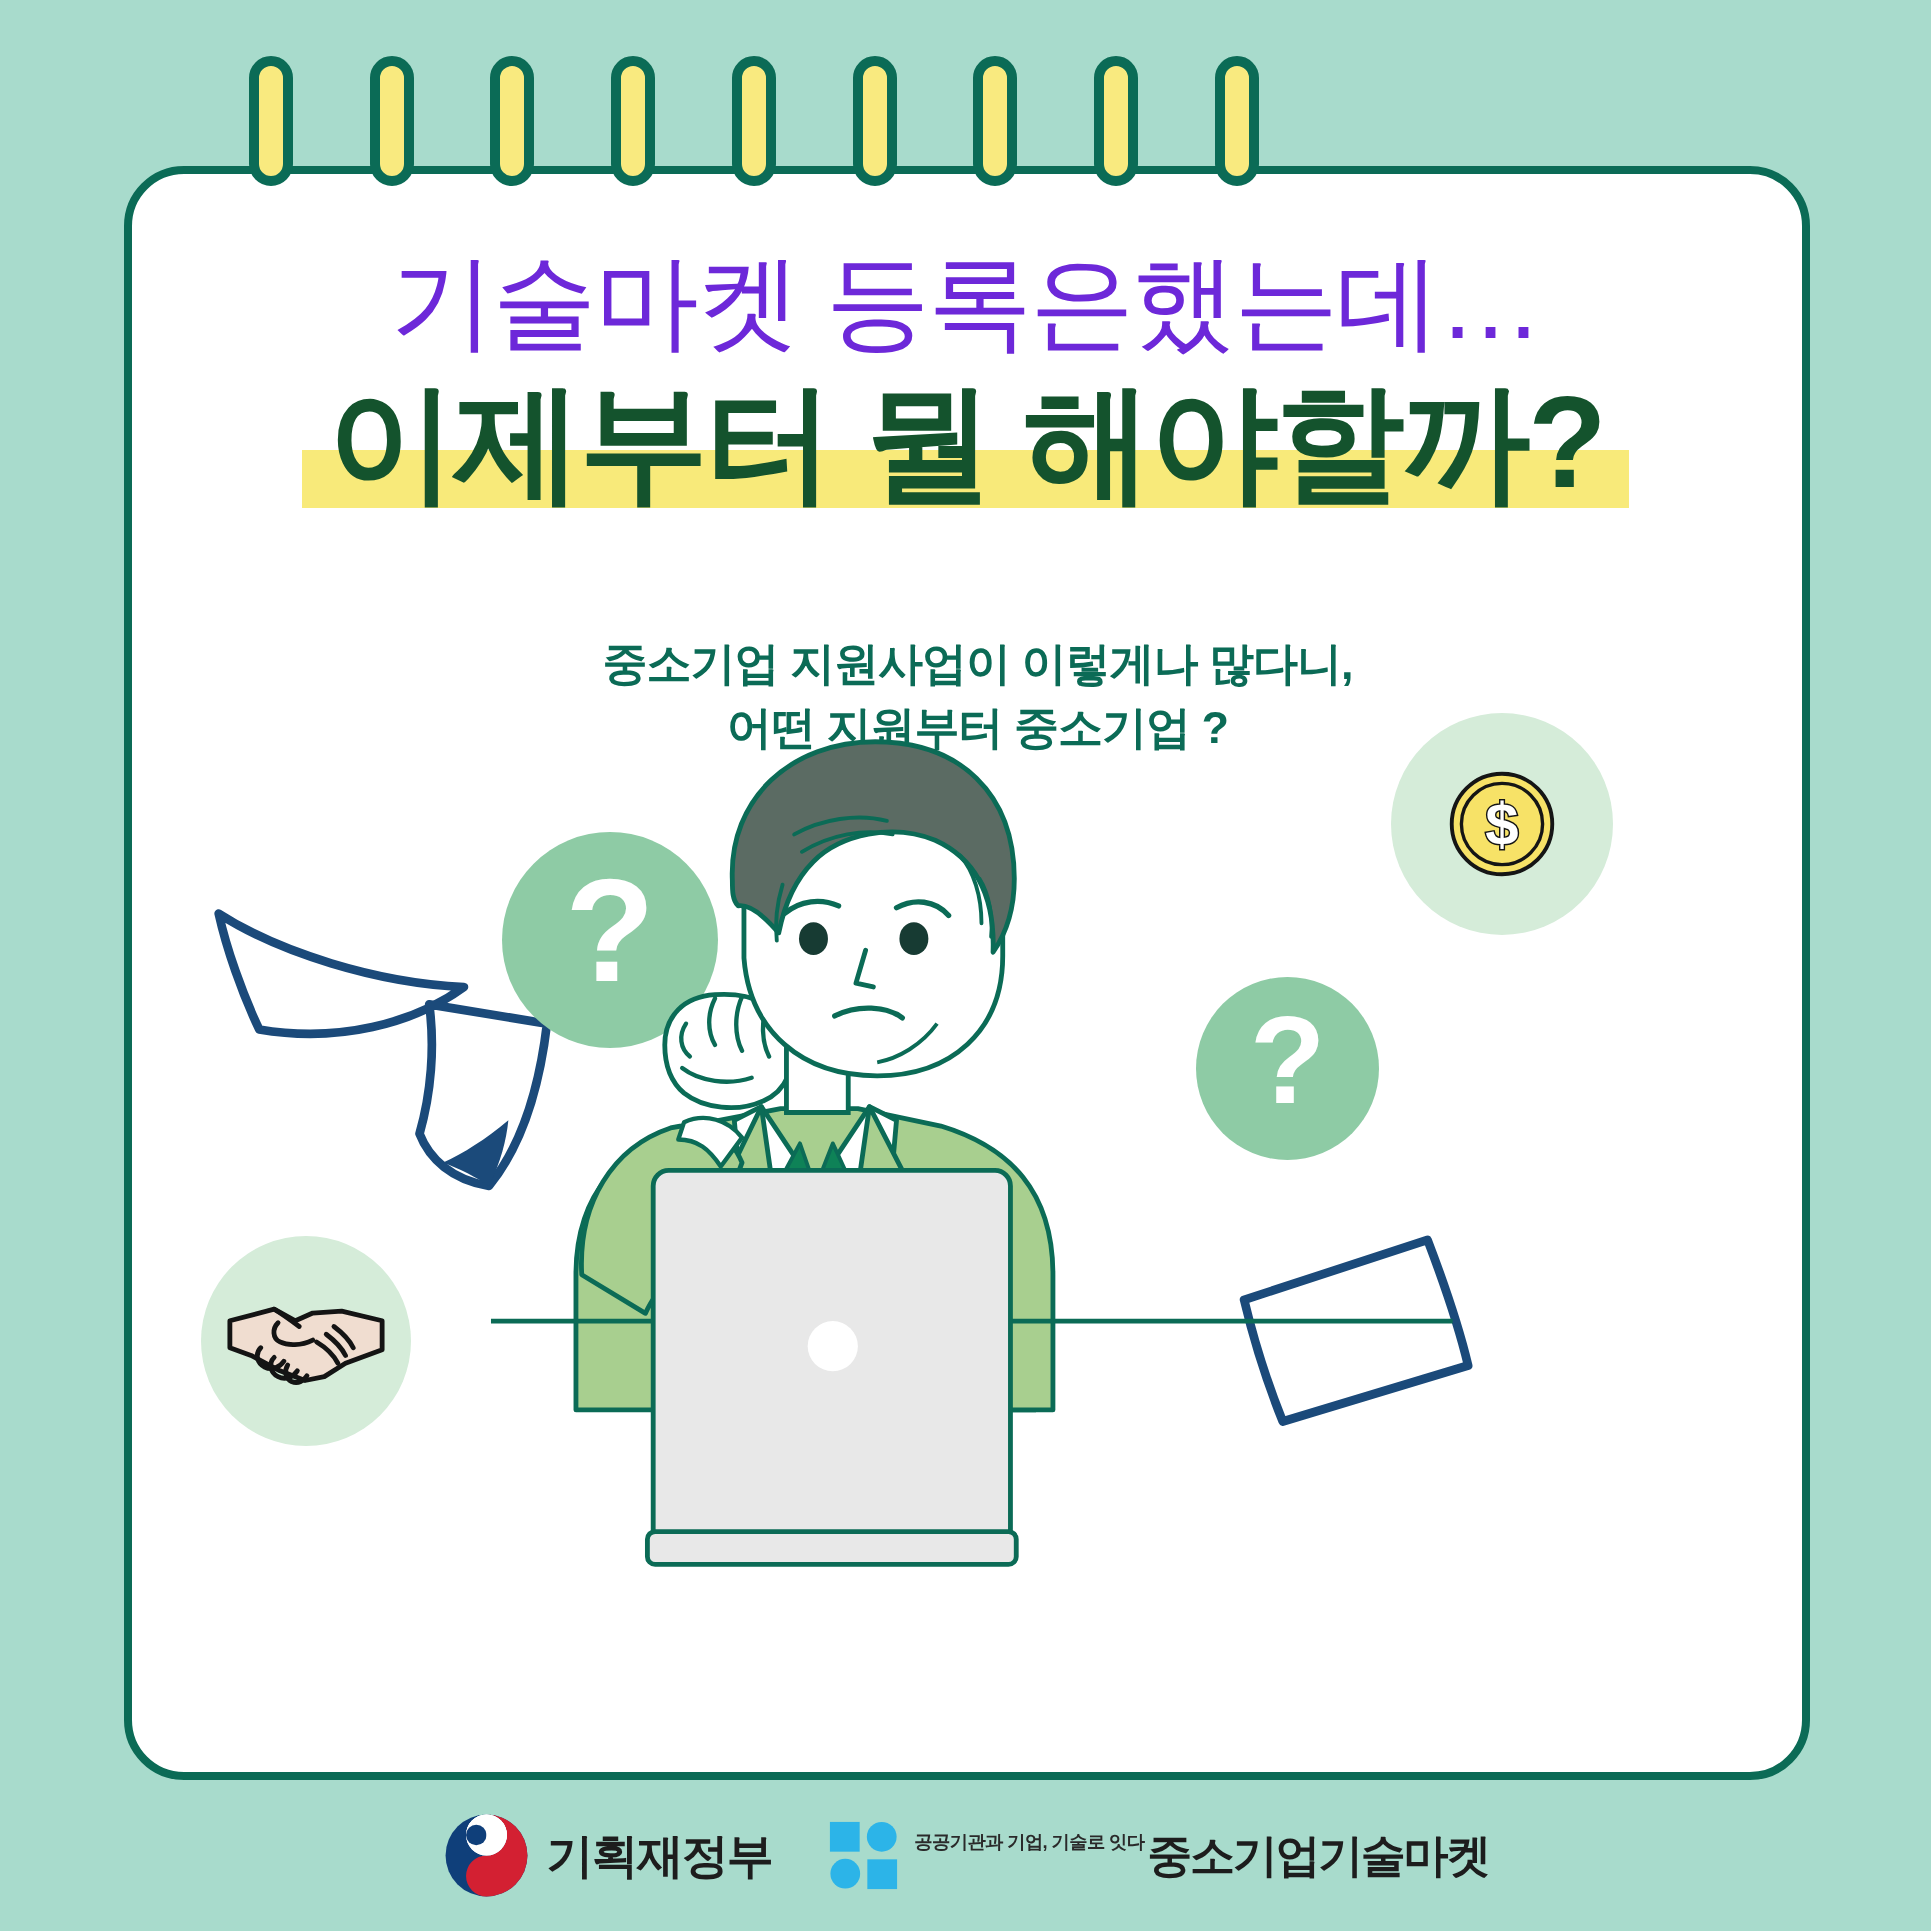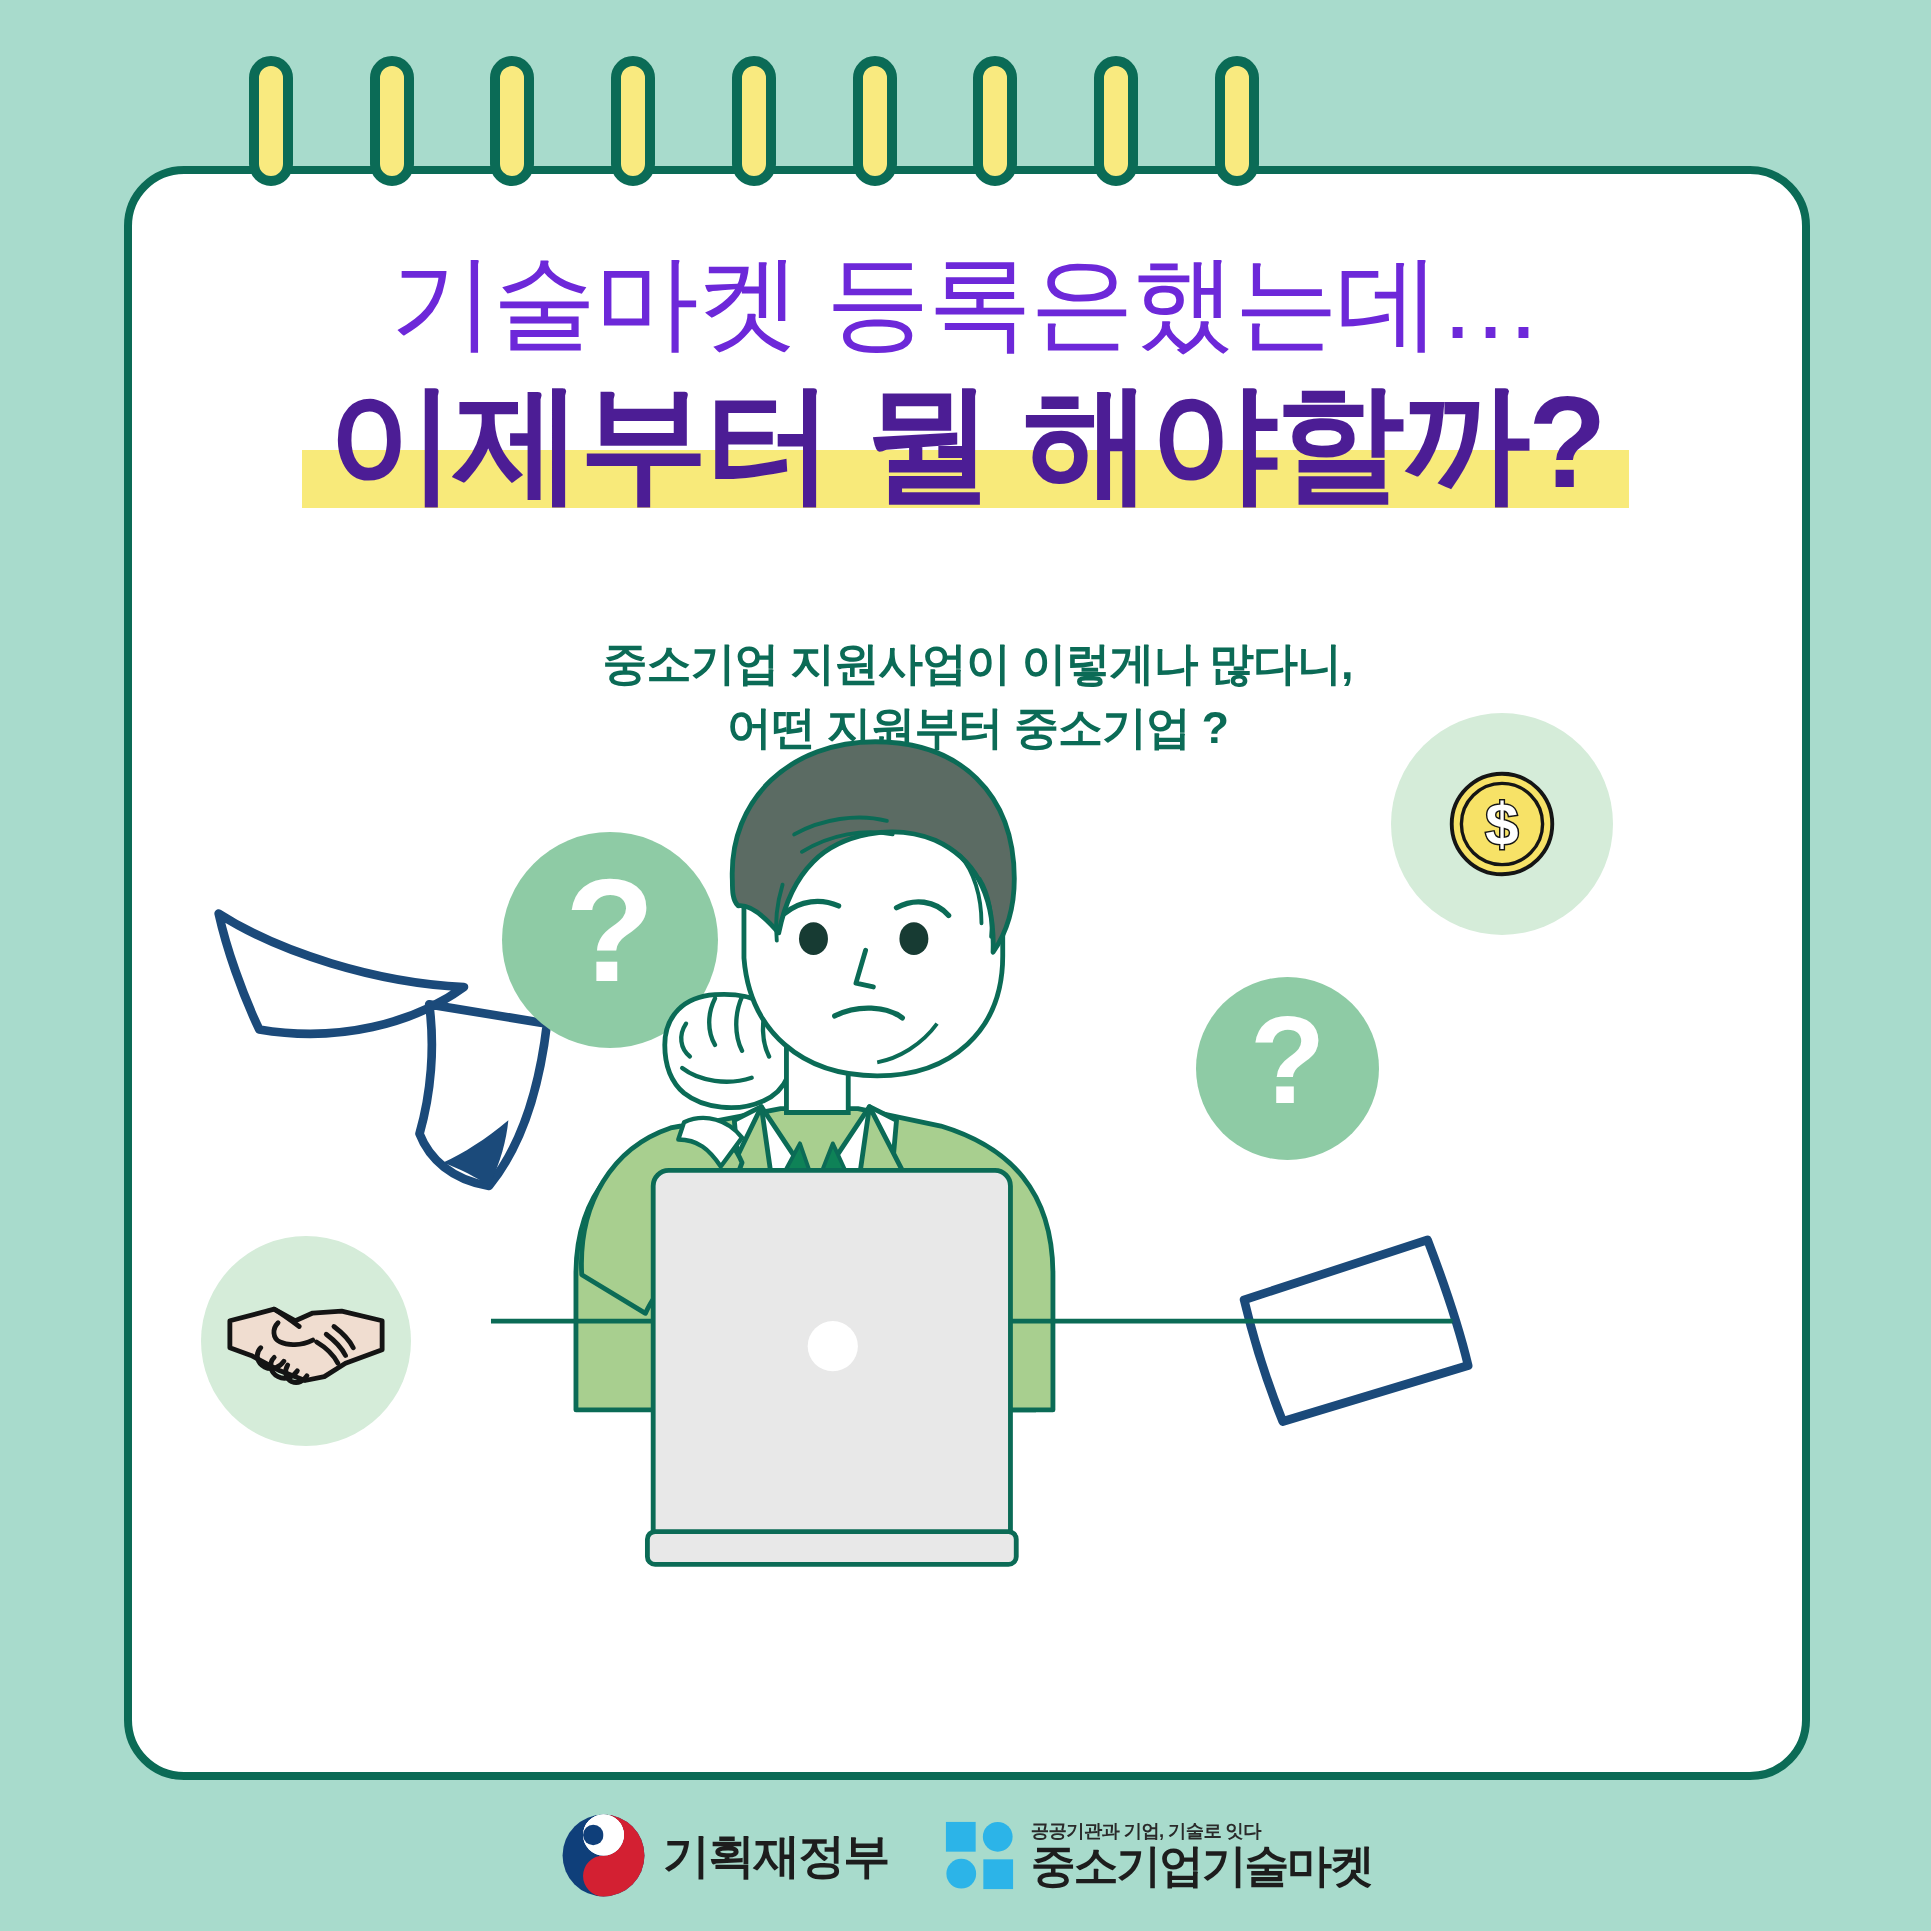--- a/index.html
+++ b/index.html
@@ -56,21 +56,21 @@
     bottom:5.8px;
     height:58px;
     background:#f8ea7a;
     z-index:0;
   }
   .title-line2 {
     position:relative;
     z-index:1;
     font-size:129px;
     font-weight:bold;
-    color:#4c1d95;
+    color:#14532d;
     letter-spacing:-2.9px;
     line-height:1.12;
     white-space:nowrap;
   }
 
   
   #subtitle {
     position:absolute; left:12px; top:632px; width:1931px;
     text-align:center;
     color:#0b6b56;
@@ -113,21 +113,21 @@
     position:absolute; left:0; top:1802px;
     width:1931px; height:106px;
     display:flex; align-items:center; justify-content:center;
     gap:56px;
   }
   .logo-group { display:flex; align-items:center; gap:15.4px; }
   .logo-text-min {
     font-size:47px; font-weight:bold; color:#1d1d1d;
     letter-spacing:-1.9px; line-height:1;
   }
-  .tm-texts { display:flex; flex-direction:column; justify-content:center; gap:2.9px; }
+  .tm-texts { display:flex; flex-direction:row; justify-content:center; gap:2.9px; }
   .tm-tagline {
     font-size:18.3px; font-weight:bold; color:#2a2a2a; letter-spacing:-0.6px; line-height:1;
   }
   .tm-name {
     font-size:45px; font-weight:bold; color:#1d1d1d; letter-spacing:-2.3px; line-height:1;text-align:right;
   }
 </style>
 </head>
 <body>
 

